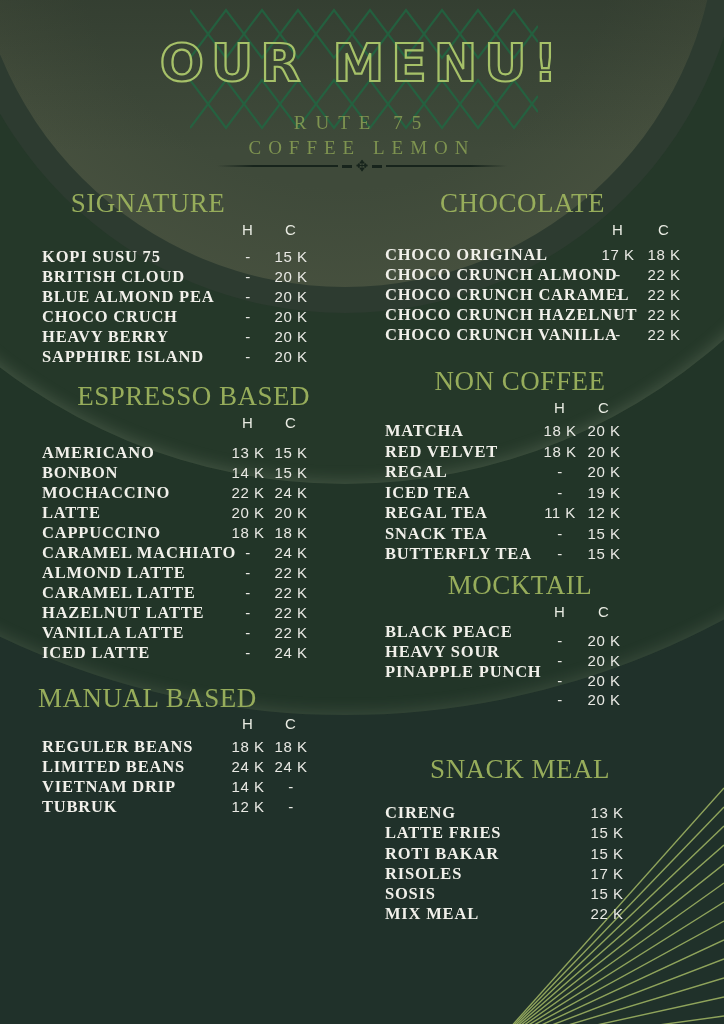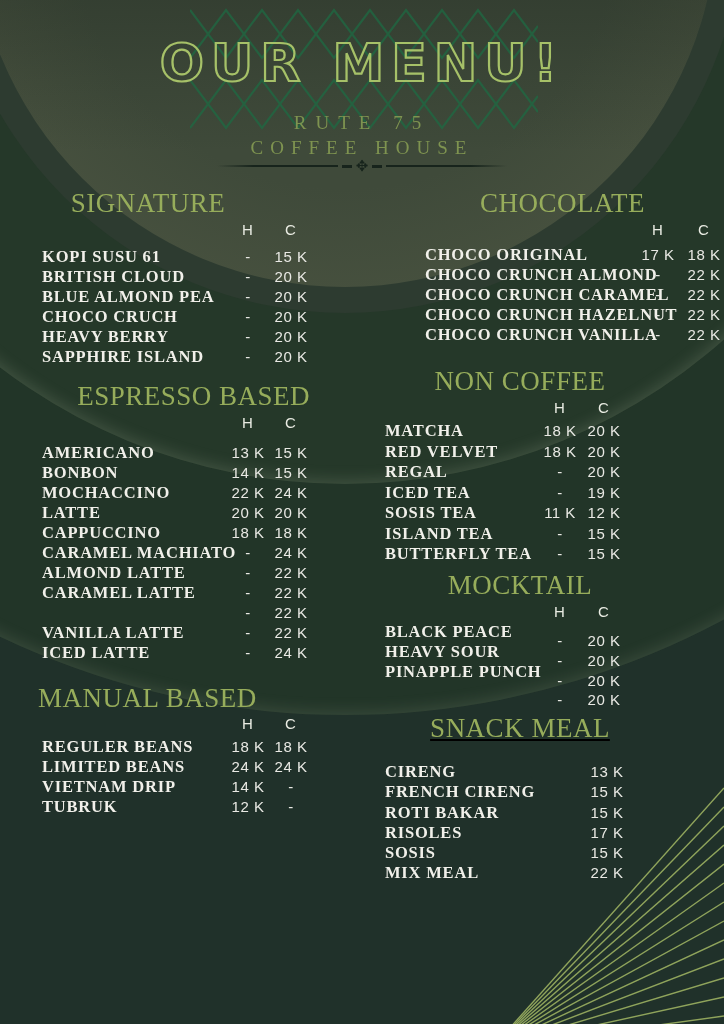--- a/index.html
+++ b/index.html
@@ -67,41 +67,41 @@
   
   .rightcol{left:385px;width:300px;}
   .cols-choc .col-h,.cols-choc .ph{left:211px;width:44px;}
   .cols-choc .col-c,.cols-choc .pc{left:257px;width:44px;}
   .cols-tea .col-h,.cols-tea .ph{left:153px;width:44px;}
   .cols-tea .col-c,.cols-tea .pc{left:197px;width:44px;}
   
   #sec-signature{top:188px;}
   #sec-signature h2{width:212px;text-align:center;}
   #sec-signature .rows{margin-top:9px;}
-  #sec-chocolate{top:188px;margin-left:40px;}
+  #sec-chocolate{top:188px;}
   #sec-chocolate h2{width:275px;text-align:center;}
   #sec-chocolate .rows{margin-top:7px;}
   #sec-espresso{top:381px;}
   #sec-espresso h2{margin-left:-4px;text-align:right;}
   #sec-espresso .colhead{margin-top:4px;}
   #sec-espresso .rows{margin-top:12px;}
   #sec-noncoffee{top:366px;}
   #sec-noncoffee h2{width:270px;text-align:center;}
   #sec-noncoffee .rows{margin-top:5px;}
   #sec-noncoffee .rows .row{height:20.5px;}
   #sec-mocktail{top:570px;}
   #sec-mocktail h2{width:270px;text-align:center;}
   #sec-mocktail .rows{margin-top:2px;}
   #sec-mocktail .rows .row{height:19.8px;}
   #sec-mocktail .rows .ph,#sec-mocktail .rows .pc{top:9px;}
   #sec-manual{top:683px;}
   #sec-manual h2{margin-left:-4px;}
   #sec-manual .colhead{margin-top:3px;}
   #sec-manual .rows{margin-top:5px;}
-  #sec-snack{top:713px;text-decoration:underline;}
+  #sec-snack{top:754px;}
   #sec-snack h2{width:270px;text-align:center;}
   #sec-snack .rows{margin-top:19px;}
   #sec-snack .rows .row{height:20.3px;}
   #sec-snack .pc{left:197px;width:50px;}
 </style>
 </head>
 <body>
 
 <div class="poster">
 
@@ -132,38 +132,38 @@
       <line x1="62" y1="278" x2="294" y2="170"></line>
       <line x1="62" y1="278" x2="294" y2="189"></line>
       <line x1="62" y1="278" x2="294" y2="208"></line>
       <line x1="62" y1="278" x2="294" y2="227"></line>
       <line x1="62" y1="278" x2="294" y2="246"></line>
     </g>
   </svg>
 
   <h1 class="title">OUR MENU!</h1>
   <p class="brand1">RUTE 75</p>
-  <p class="brand2">COFFEE HOUSE</p>
+  <p class="brand2">COFFEE LEMON</p>
   <div class="divider">
     <span class="line"></span>
     <span class="tick"></span>
     <span class="orn">✥</span>
     <span class="tick"></span>
     <span class="line r"></span>
   </div>
 
   <section class="menu-sec leftcol" id="sec-signature">
     <h2>SIGNATURE</h2>
     <div class="colhead">
       <span class="col-h">H</span>
       <span class="col-c">C</span>
     </div>
     <div class="rows">
         <div class="row">
-          <span class="name">KOPI SUSU 61</span>
+          <span class="name">KOPI SUSU 75</span>
           <span class="ph">-</span>
           <span class="pc">15 K</span>
         </div>
         <div class="row">
           <span class="name">BRITISH CLOUD</span>
           <span class="ph">-</span>
           <span class="pc">20 K</span>
         </div>
         <div class="row">
           <span class="name">BLUE ALMOND PEA</span>
@@ -229,20 +229,21 @@
           <span class="name">ALMOND LATTE</span>
           <span class="ph">-</span>
           <span class="pc">22 K</span>
         </div>
         <div class="row">
           <span class="name">CARAMEL LATTE</span>
           <span class="ph">-</span>
           <span class="pc">22 K</span>
         </div>
         <div class="row">
+          <span class="name">HAZELNUT LATTE</span>
           <span class="ph">-</span>
           <span class="pc">22 K</span>
         </div>
         <div class="row">
           <span class="name">VANILLA LATTE</span>
           <span class="ph">-</span>
           <span class="pc">22 K</span>
         </div>
         <div class="row">
           <span class="name">ICED LATTE</span>
@@ -338,26 +339,26 @@
           <span class="name">REGAL</span>
           <span class="ph">-</span>
           <span class="pc">20 K</span>
         </div>
         <div class="row">
           <span class="name">ICED TEA</span>
           <span class="ph">-</span>
           <span class="pc">19 K</span>
         </div>
         <div class="row">
-          <span class="name">SOSIS TEA</span>
+          <span class="name">REGAL TEA</span>
           <span class="ph">11 K</span>
           <span class="pc">12 K</span>
         </div>
         <div class="row">
-          <span class="name">ISLAND TEA</span>
+          <span class="name">SNACK TEA</span>
           <span class="ph">-</span>
           <span class="pc">15 K</span>
         </div>
         <div class="row">
           <span class="name">BUTTERFLY TEA</span>
           <span class="ph">-</span>
           <span class="pc">15 K</span>
         </div>
       </div>
   </section>
@@ -392,21 +393,21 @@
   </section>
 
   <section class="menu-sec rightcol" id="sec-snack">
     <h2>SNACK MEAL</h2>
     <div class="rows">
         <div class="row">
           <span class="name">CIRENG</span>
           <span class="pc">13 K</span>
         </div>
         <div class="row">
-          <span class="name">FRENCH CIRENG</span>
+          <span class="name">LATTE FRIES</span>
           <span class="pc">15 K</span>
         </div>
         <div class="row">
           <span class="name">ROTI BAKAR</span>
           <span class="pc">15 K</span>
         </div>
         <div class="row">
           <span class="name">RISOLES</span>
           <span class="pc">17 K</span>
         </div>

